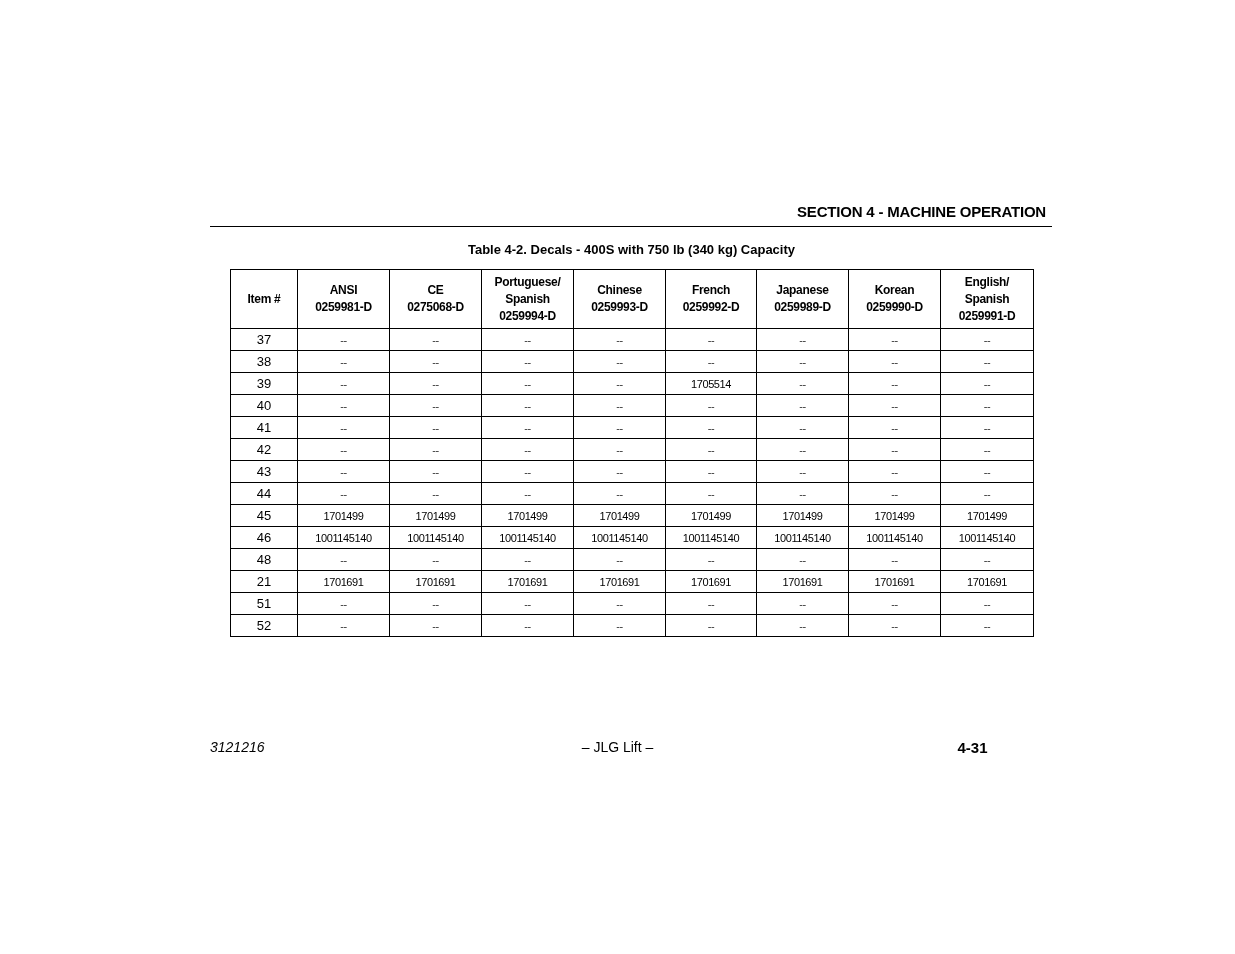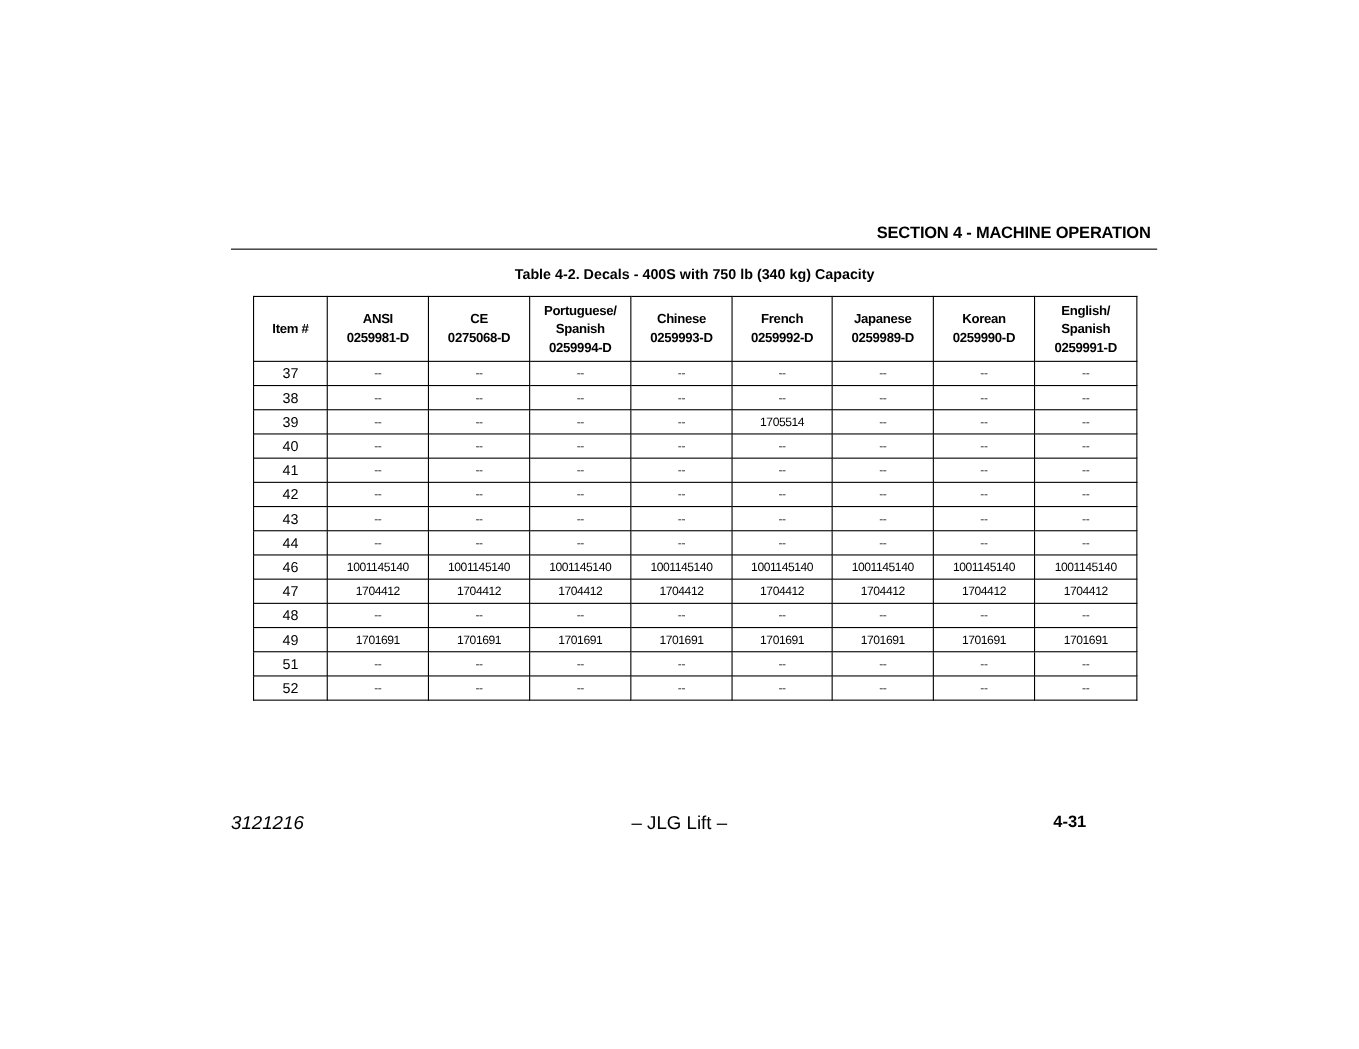--- a/index.html
+++ b/index.html
@@ -6,21 +6,21 @@
     body { width: 1235px; height: 954px; position: relative; overflow: hidden; font-family: "Liberation Sans", sans-serif; color: #000; }
     .section-header { position: absolute; left: 210px; width: 836px; top: 203px; text-align: right; font-weight: bold; font-size: 15px; letter-spacing: -0.2px; }
     .header-rule { position: absolute; left: 210px; width: 842px; top: 226px; height: 0; border-top: 1px solid #000; }
     .table-title { position: absolute; left: 230px; width: 803px; top: 242px; text-align: center; font-weight: bold; font-size: 13px; }
     table.decals { position: absolute; left: 230px; top: 269px; width: 803px; border-collapse: collapse; table-layout: fixed; font-family: "Liberation Sans Narrow", "Liberation Sans", sans-serif; }
     table.decals th, table.decals td { border: 1px solid #000; text-align: center; padding: 0; }
     table.decals th { font-size: 12px; font-weight: bold; height: 58px; line-height: 17px; letter-spacing: -0.3px; }
     table.decals td { font-size: 11px; height: 21px; letter-spacing: -0.4px; }
     table.decals td.item { font-size: 13px; letter-spacing: 0; }
     table.decals td.empty { color: #333; }
-    .footer { position: absolute; top: 739px; font-size: 17px; }
+    .footer { position: absolute; top: 739px; font-size: 14px; }
     .footer-left { left: 210px; font-style: italic; }
     .footer-center { left: 0; width: 1235px; text-align: center; }
     .footer-right { left: 900px; width: 145px; text-align: center; font-weight: bold; font-size: 15px; }
   </style>
 </head>
 <body>
 
 <div class="section-header">SECTION 4 - MACHINE OPERATION</div>
 <div class="header-rule"></div>
 
@@ -162,54 +162,54 @@
         <td class="empty">--</td>
         <td class="empty">--</td>
         <td class="empty">--</td>
         <td class="empty">--</td>
         <td class="empty">--</td>
         <td class="empty">--</td>
         <td class="empty">--</td>
         <td class="empty">--</td>
       </tr>
       <tr>
+        <td class="item">45</td>
+        <td>1701499</td>
+        <td>1701499</td>
+        <td>1701499</td>
+        <td>1701499</td>
+        <td>1701499</td>
+        <td>1701499</td>
+        <td>1701499</td>
+        <td>1701499</td>
+      </tr>
+      <tr>
         <td class="item">46</td>
         <td>1001145140</td>
         <td>1001145140</td>
         <td>1001145140</td>
         <td>1001145140</td>
         <td>1001145140</td>
         <td>1001145140</td>
         <td>1001145140</td>
         <td>1001145140</td>
       </tr>
       <tr>
-        <td class="item">47</td>
-        <td>1704412</td>
-        <td>1704412</td>
-        <td>1704412</td>
-        <td>1704412</td>
-        <td>1704412</td>
-        <td>1704412</td>
-        <td>1704412</td>
-        <td>1704412</td>
-      </tr>
-      <tr>
         <td class="item">48</td>
         <td class="empty">--</td>
         <td class="empty">--</td>
         <td class="empty">--</td>
         <td class="empty">--</td>
         <td class="empty">--</td>
         <td class="empty">--</td>
         <td class="empty">--</td>
         <td class="empty">--</td>
       </tr>
       <tr>
-        <td class="item">49</td>
+        <td class="item">21</td>
         <td>1701691</td>
         <td>1701691</td>
         <td>1701691</td>
         <td>1701691</td>
         <td>1701691</td>
         <td>1701691</td>
         <td>1701691</td>
         <td>1701691</td>
       </tr>
       <tr>

